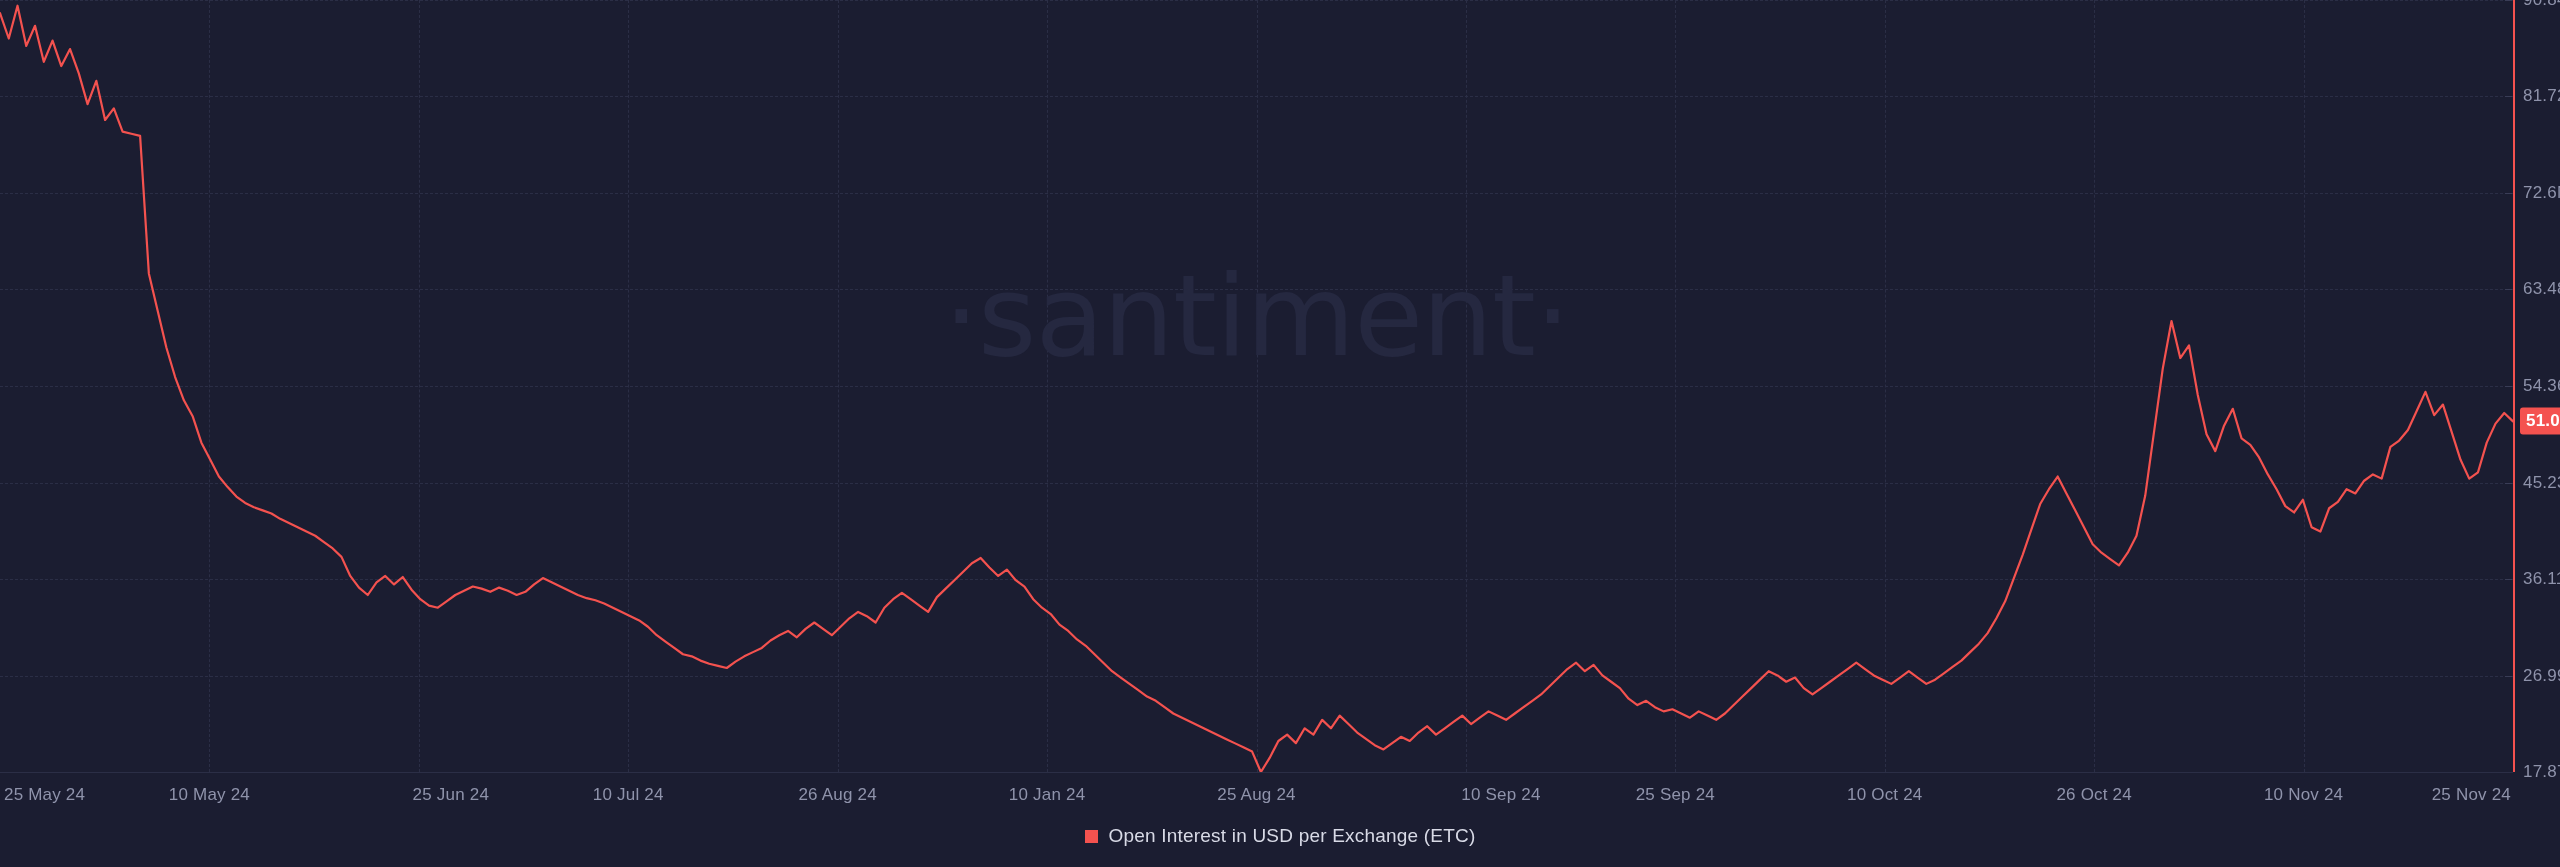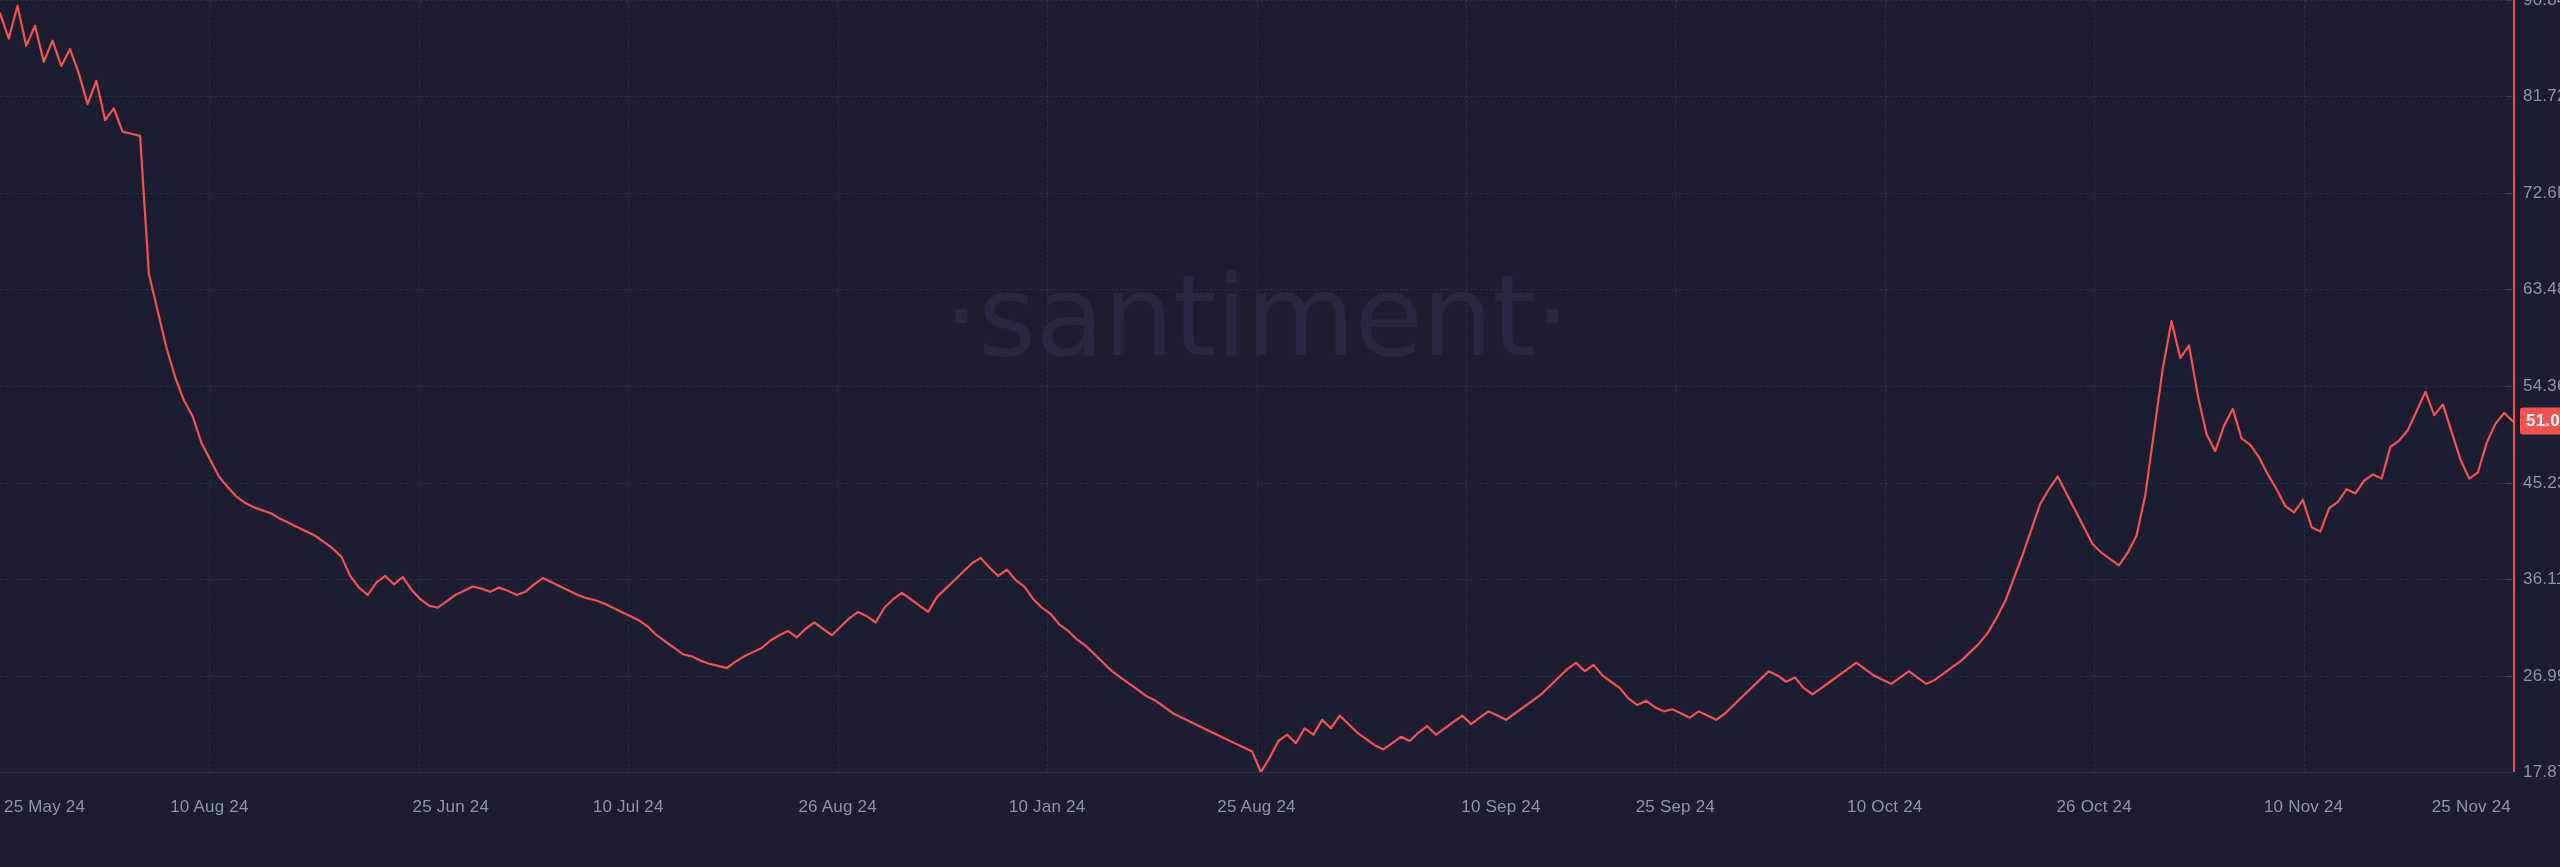--- a/index.html
+++ b/index.html
@@ -72,21 +72,21 @@
     white-space:nowrap;letter-spacing:.2px;
   }
 
   
   #xaxis{
     position:absolute;left:0;top:772px;
     width:2513px;height:40px;
     border-top:1px solid #2b2e46;
   }
   .xlabel{
-    position:absolute;top:24px;
+    position:absolute;top:12px;
     font-size:17px;color:#8f93ab;white-space:nowrap;
     letter-spacing:.2px;
   }
 
   
   #legend{
     position:absolute;left:0;top:825px;width:2560px;
     display:flex;align-items:center;justify-content:center;
     gap:11px;
   }
@@ -153,28 +153,32 @@
       <div class="ytick" style="top: 579.026px;"></div>
       <div class="ylabel" style="top: 579.026px;">36.11M</div>
       <div class="ytick" style="top: 675.513px;"></div>
       <div class="ylabel" style="top: 675.513px;">26.99M</div>
       <div class="ytick" style="top: 772px;"></div>
       <div class="ylabel" style="top: 772px;">17.87M</div>
     </div>
 
   <div id="xaxis">
       <div class="xlabel" style="left: 4px;">25 May 24</div>
-      <div class="xlabel" style="left: 209.417px; transform: translateX(-50%);">10 Aug 24</div>
+      <div class="xlabel" style="left: 209.417px; transform: translateX(-50%);">10 May 24</div>
       <div class="xlabel" style="left: 418.833px; transform: translateX(-50%); margin-left: 32px;">25 Jun 24</div>
       <div class="xlabel" style="left: 628.25px; transform: translateX(-50%);">10 Jul 24</div>
       <div class="xlabel" style="left: 837.667px; transform: translateX(-50%);">26 Aug 24</div>
       <div class="xlabel" style="left: 1047.08px; transform: translateX(-50%);">10 Jan 24</div>
       <div class="xlabel" style="left: 1256.5px; transform: translateX(-50%);">25 Aug 24</div>
       <div class="xlabel" style="left: 1465.92px; transform: translateX(-50%); margin-left: 35px;">10 Sep 24</div>
       <div class="xlabel" style="left: 1675.33px; transform: translateX(-50%);">25 Sep 24</div>
       <div class="xlabel" style="left: 1884.75px; transform: translateX(-50%);">10 Oct 24</div>
       <div class="xlabel" style="left: 2094.17px; transform: translateX(-50%);">26 Oct 24</div>
       <div class="xlabel" style="left: 2303.58px; transform: translateX(-50%);">10 Nov 24</div>
       <div class="xlabel" style="right: 2px; left: auto;">25 Nov 24</div>
     </div>
 
+  <div id="legend">
+    <span class="swatch"></span>
+    <span class="ltext">Open Interest in USD per Exchange (ETC)</span>
+  </div>
 
 </div>
 
 </body></html>

